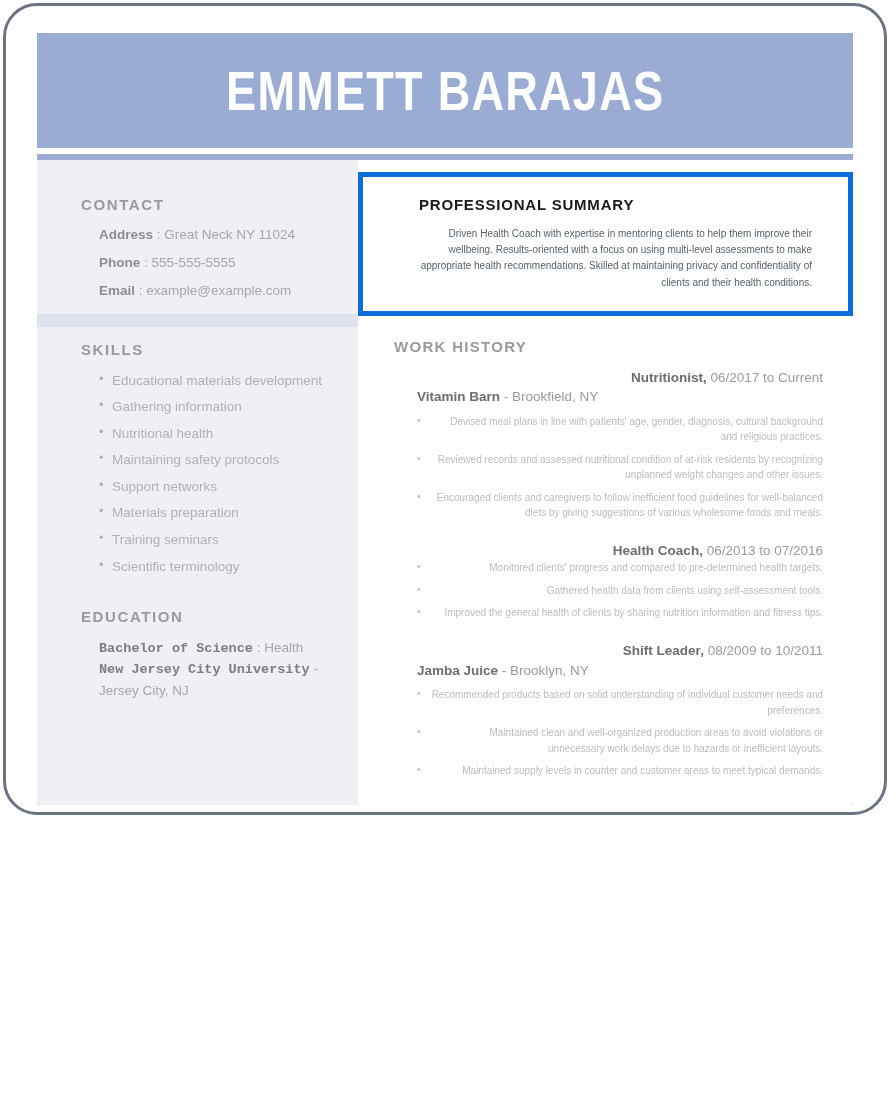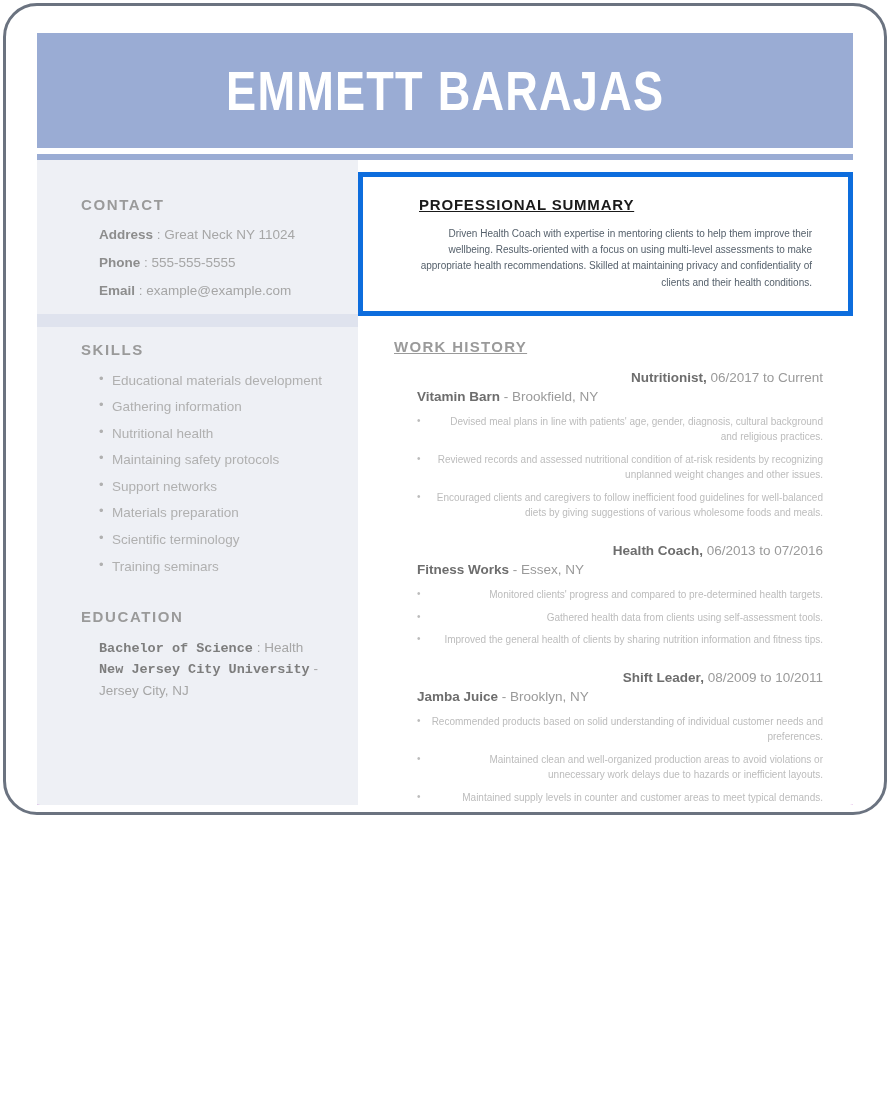--- a/index.html
+++ b/index.html
@@ -172,21 +172,20 @@
     padding: 19px 28px 20px 34px;
     box-sizing: border-box;
   }
   .main-head {
     font-size: 15px;
     font-weight: bold;
     letter-spacing: 1.3px;
     color: #9a9a9a;
     text-transform: uppercase;
     margin-bottom: 13px;
-    text-decoration: underline;
   }
   #summary-box .main-head {
     color: #1a1a1a;
     letter-spacing: 0.8px;
     font-size: 15px;
     padding-left: 22px;
   }
   #summary-text {
     font-size: 10px;
     color: #55606b;
@@ -289,22 +288,22 @@
             <div class="side-section" style="padding-top:14px;">
               <div class="side-head">SKILLS</div>
               <div class="side-block" style="padding-top:13px;">
                 <ul class="side-list">
                   <li>Educational materials development</li>
                   <li>Gathering information</li>
                   <li>Nutritional health</li>
                   <li>Maintaining safety protocols</li>
                   <li>Support networks</li>
                   <li>Materials preparation</li>
+                  <li>Training seminars</li>
                   <li>Scientific terminology</li>
-                  <li>Training seminars</li>
                 </ul>
               </div>
             </div>
 
             <div class="side-section" style="padding-top:25px;">
               <div class="side-head">EDUCATION</div>
               <div class="side-block" style="padding-top:13px;">
                 <div class="edu-line">
                   <b>Bachelor of Science</b><span> : </span><span>Health</span>
                 </div>
@@ -338,23 +337,20 @@
                   <li>Devised meal plans in line with patients' age, gender, diagnosis, cultural background and religious practices.</li>
                   <li>Reviewed records and assessed nutritional condition of at-risk residents by recognizing unplanned weight changes and other issues.</li>
                   <li>Encouraged clients and caregivers to follow inefficient food guidelines for well-balanced diets by giving suggestions of various wholesome foods and meals.</li>
                 </ul>
               </div>
 
               <div class="job">
                 <div class="job-title-line">
                   <b>Health Coach,</b><span> 06/2013 to 07/2016</span>
                 </div>
-                <div class="job-company-line">
-                  <b>Fitness Works</b><span> - </span><span>Essex, NY</span>
-                </div>
                 <ul class="job-bullets">
                   <li>Monitored clients' progress and compared to pre-determined health targets.</li>
                   <li>Gathered health data from clients using self-assessment tools.</li>
                   <li>Improved the general health of clients by sharing nutrition information and fitness tips.</li>
                 </ul>
               </div>
 
               <div class="job">
                 <div class="job-title-line">
                   <b>Shift Leader,</b><span> 08/2009 to 10/2011</span>

